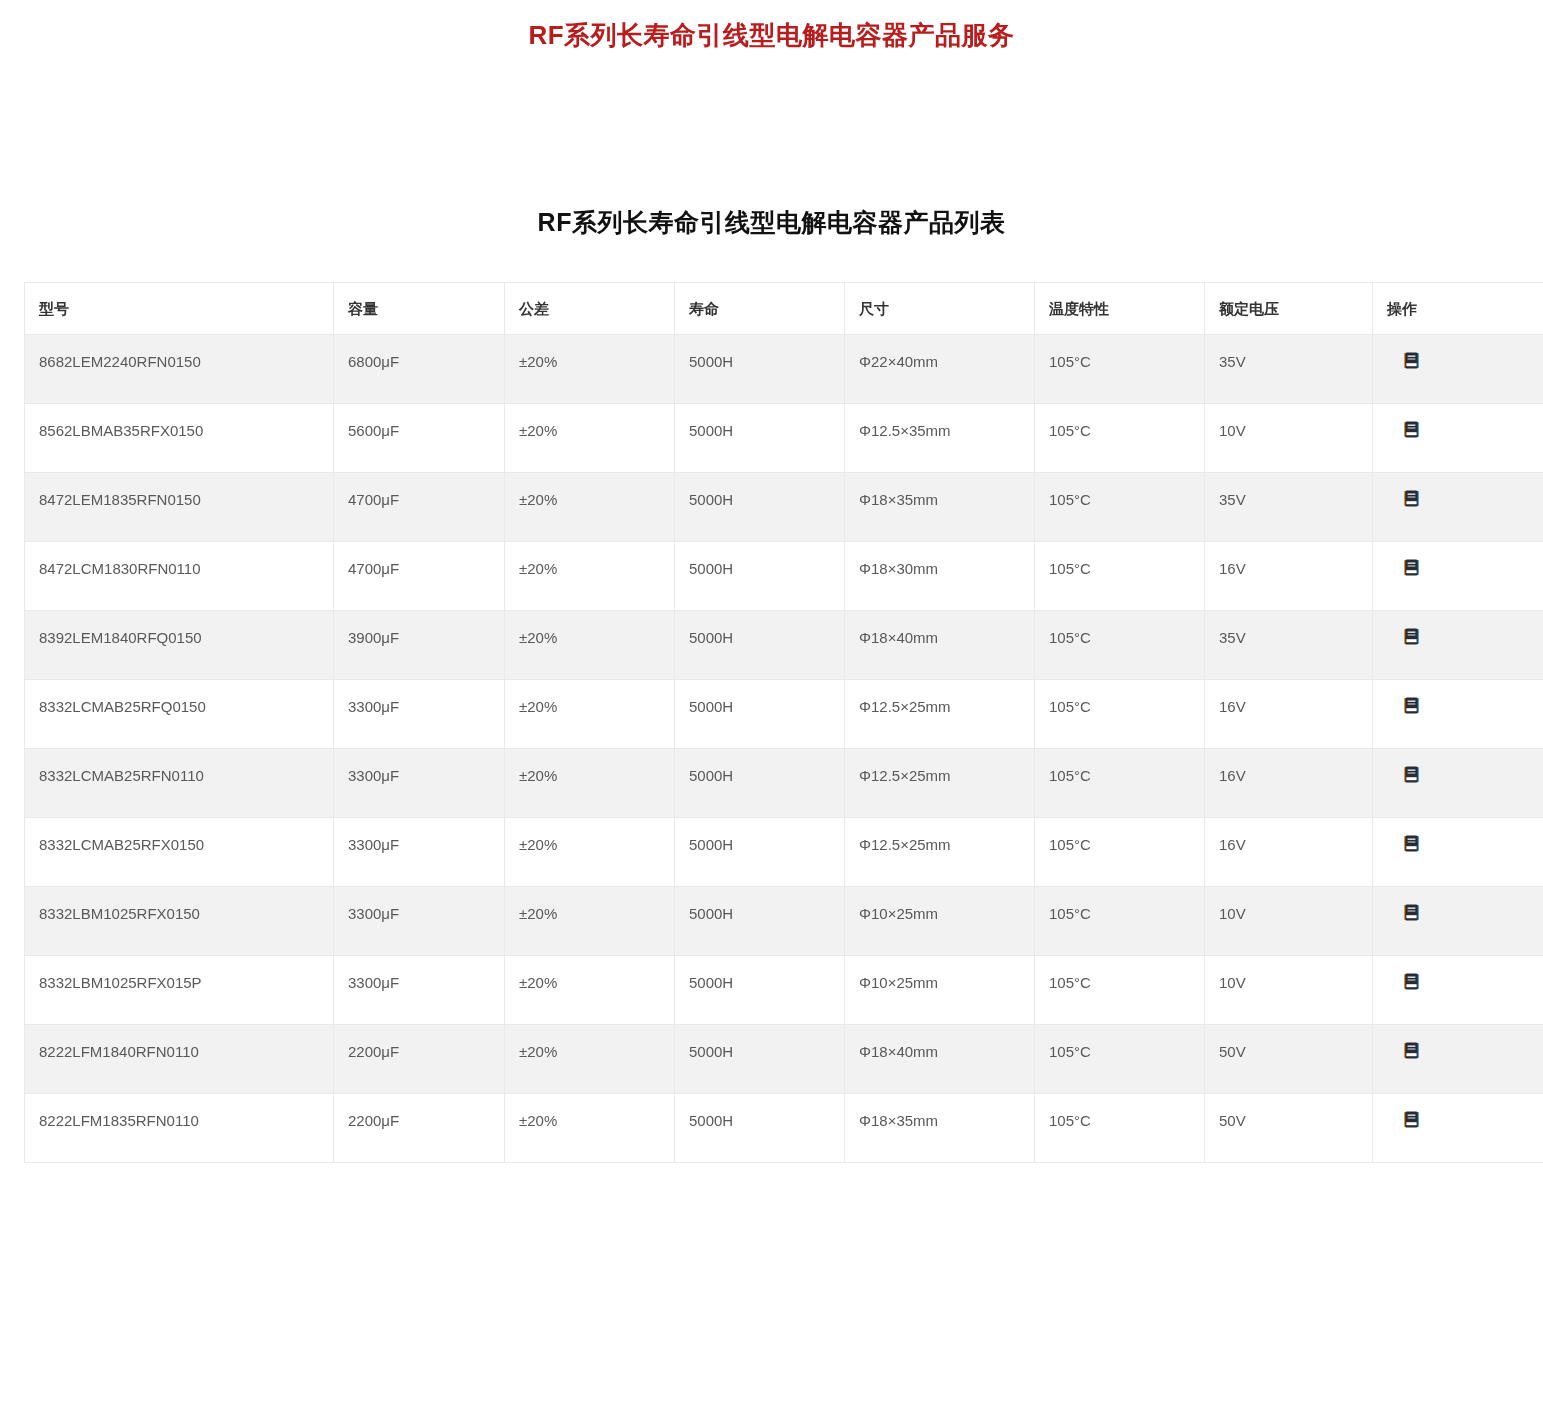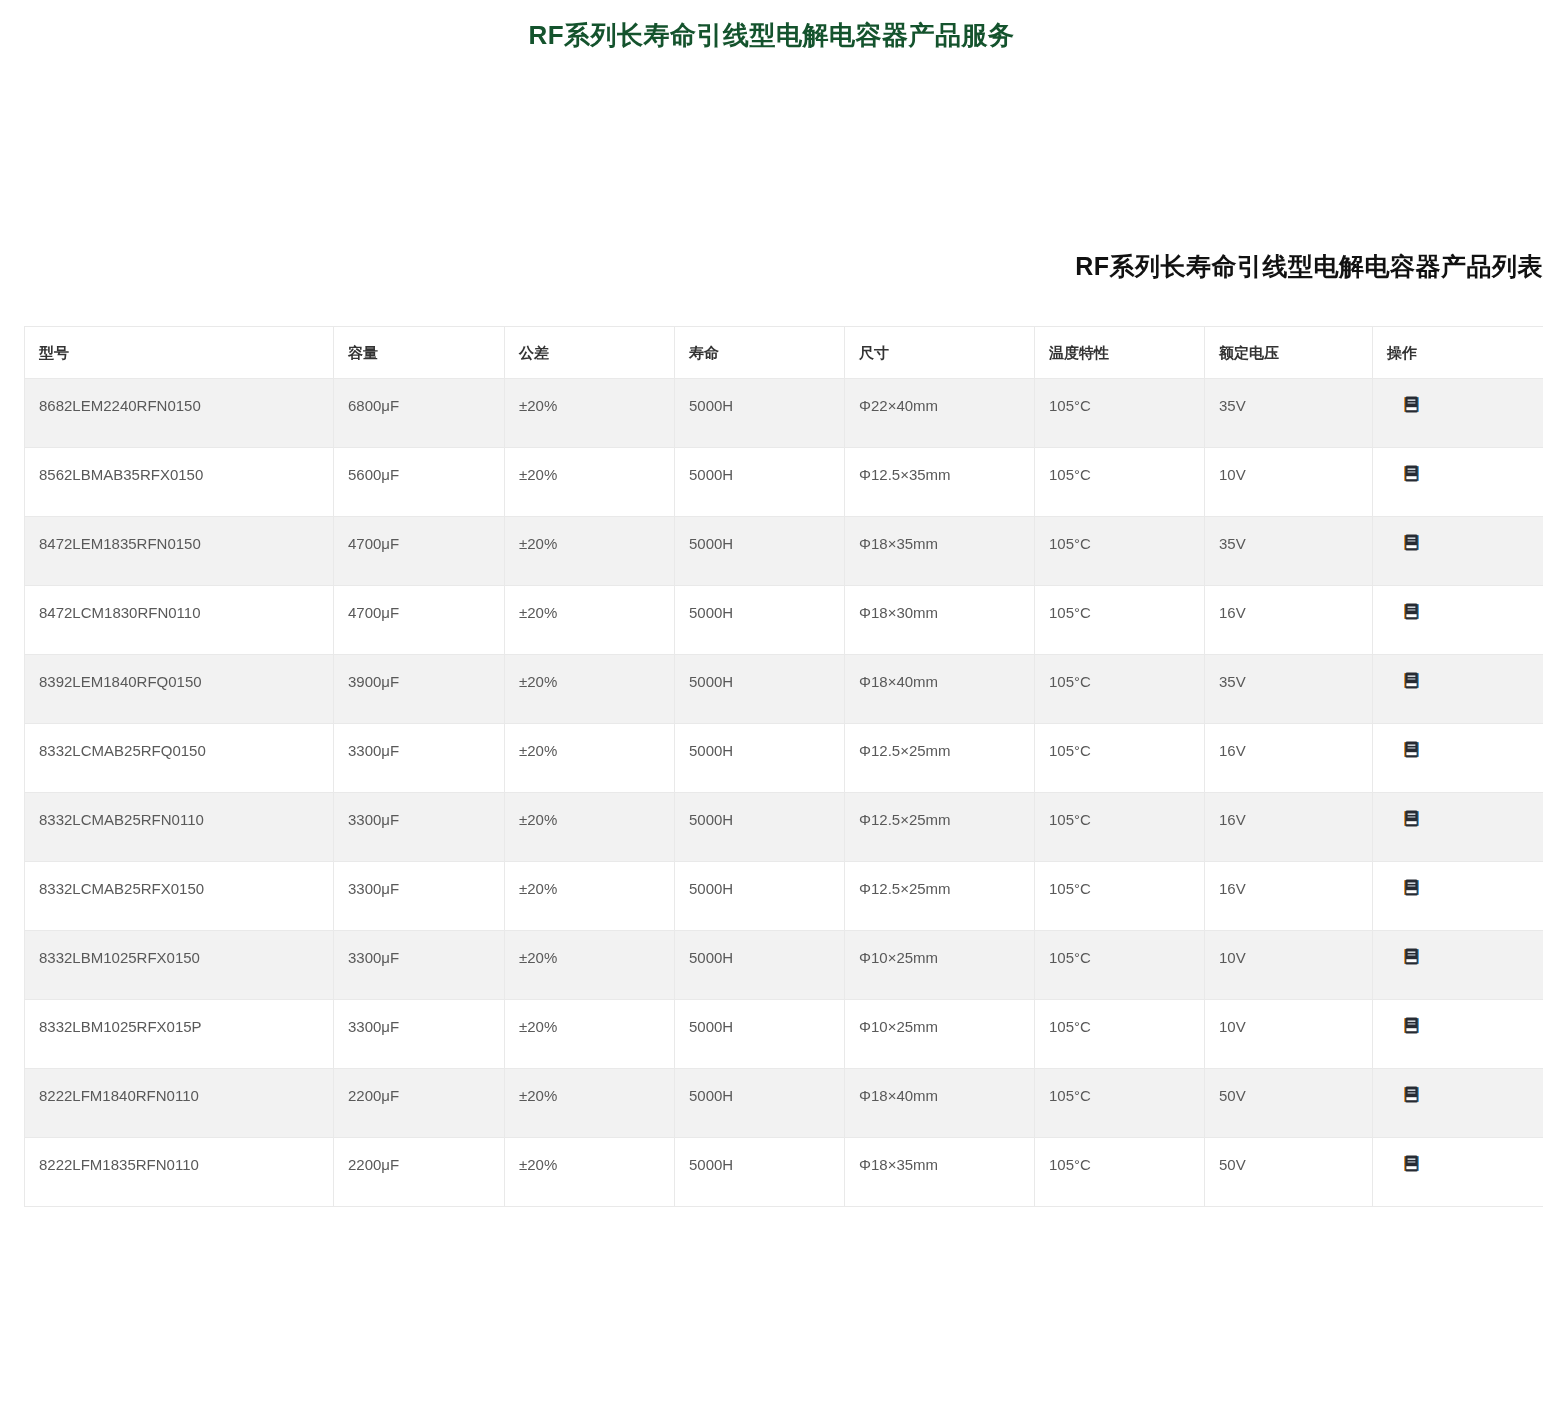--- a/index.html
+++ b/index.html
@@ -8,21 +8,21 @@
     width:1543px; height:1426px;
     font-family:"Liberation Sans","DejaVu Sans",sans-serif;
     color:#262626;
     overflow:hidden;
   }
   .page-title {
     margin-top:18px;
     text-align:center;
     font-size:26px;
     font-weight:bold;
-    color:#14532d;
+    color:#b91c1c;
     line-height:34px;
     letter-spacing:0.5px;
   }
   
   .banners {
     display:flex;
     gap:22px;
     margin:42px 10px 0 10px;
     flex-direction:column;
   }
@@ -92,22 +92,22 @@
       radial-gradient(ellipse 28% 60% at 93% 28%, rgba(66,106,156,.55), transparent 72%),
       linear-gradient(120deg,#0f2b4d 0%,#163a63 55%,#102c4e 100%);
     border-radius: 14px;
   }
   .banner-cert::after {
     content:""; position:absolute; inset:0; z-index:1;
     background:repeating-linear-gradient(28deg, transparent 0 40px, rgba(150,200,245,.12) 40px 41px);
   }
   
   .list-title {
-    margin-top:112px;
-    text-align:right;
+    margin-top:68px;
+    text-align:center;
     font-size:25px;
     font-weight:bold;
     color:#111111;
     line-height:33px;
     letter-spacing:0.5px;
   }
   table.products {
     margin:43px 10px 0 24px;
     width:1523px;
     border-collapse:collapse;

